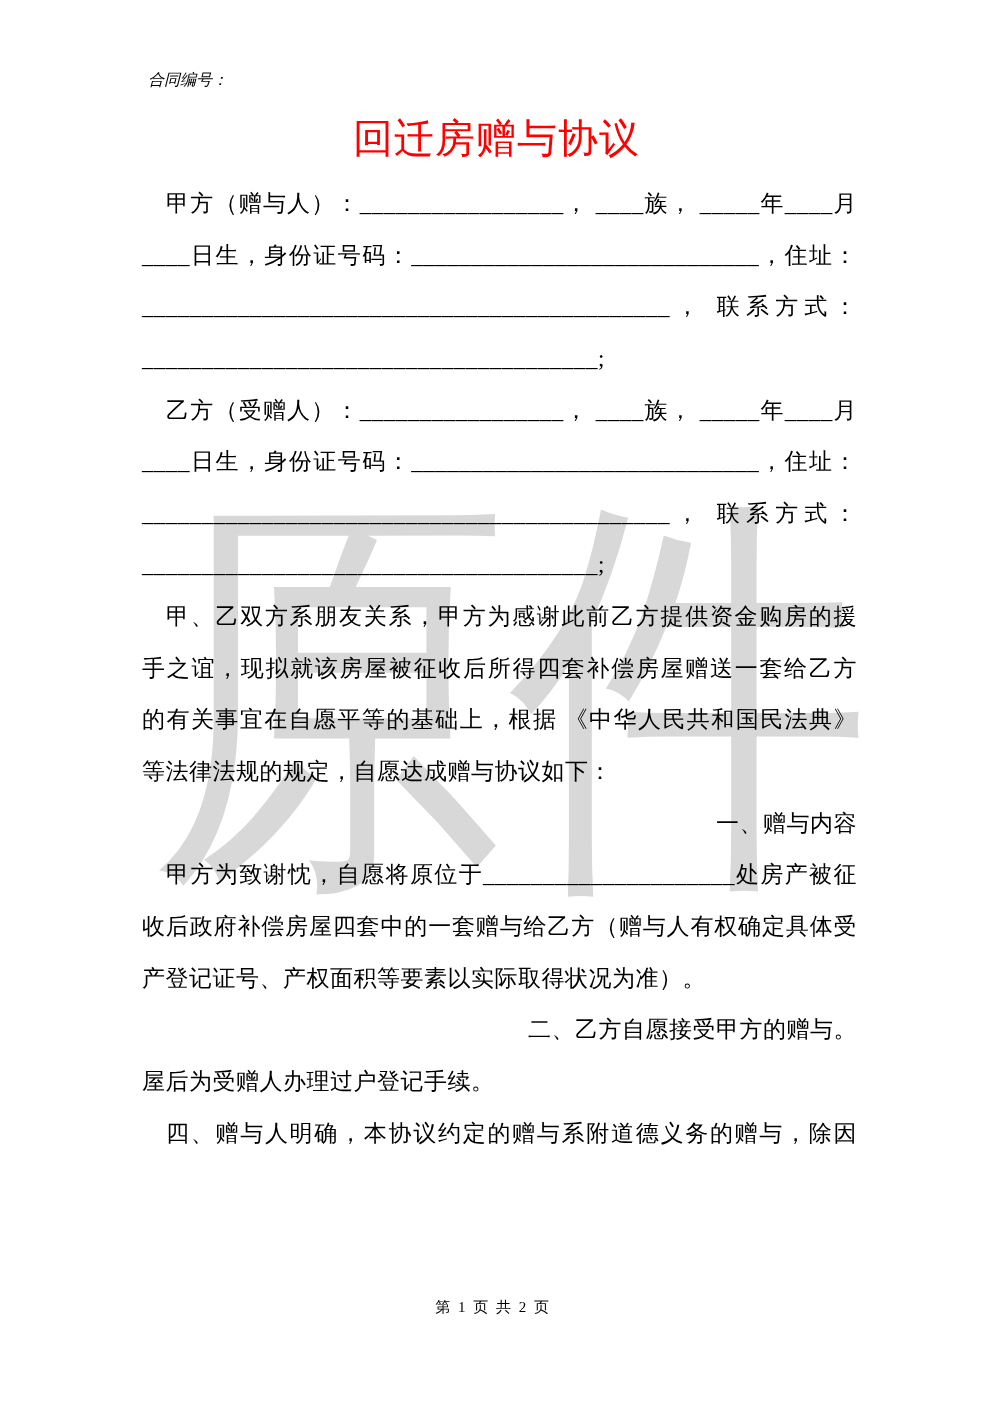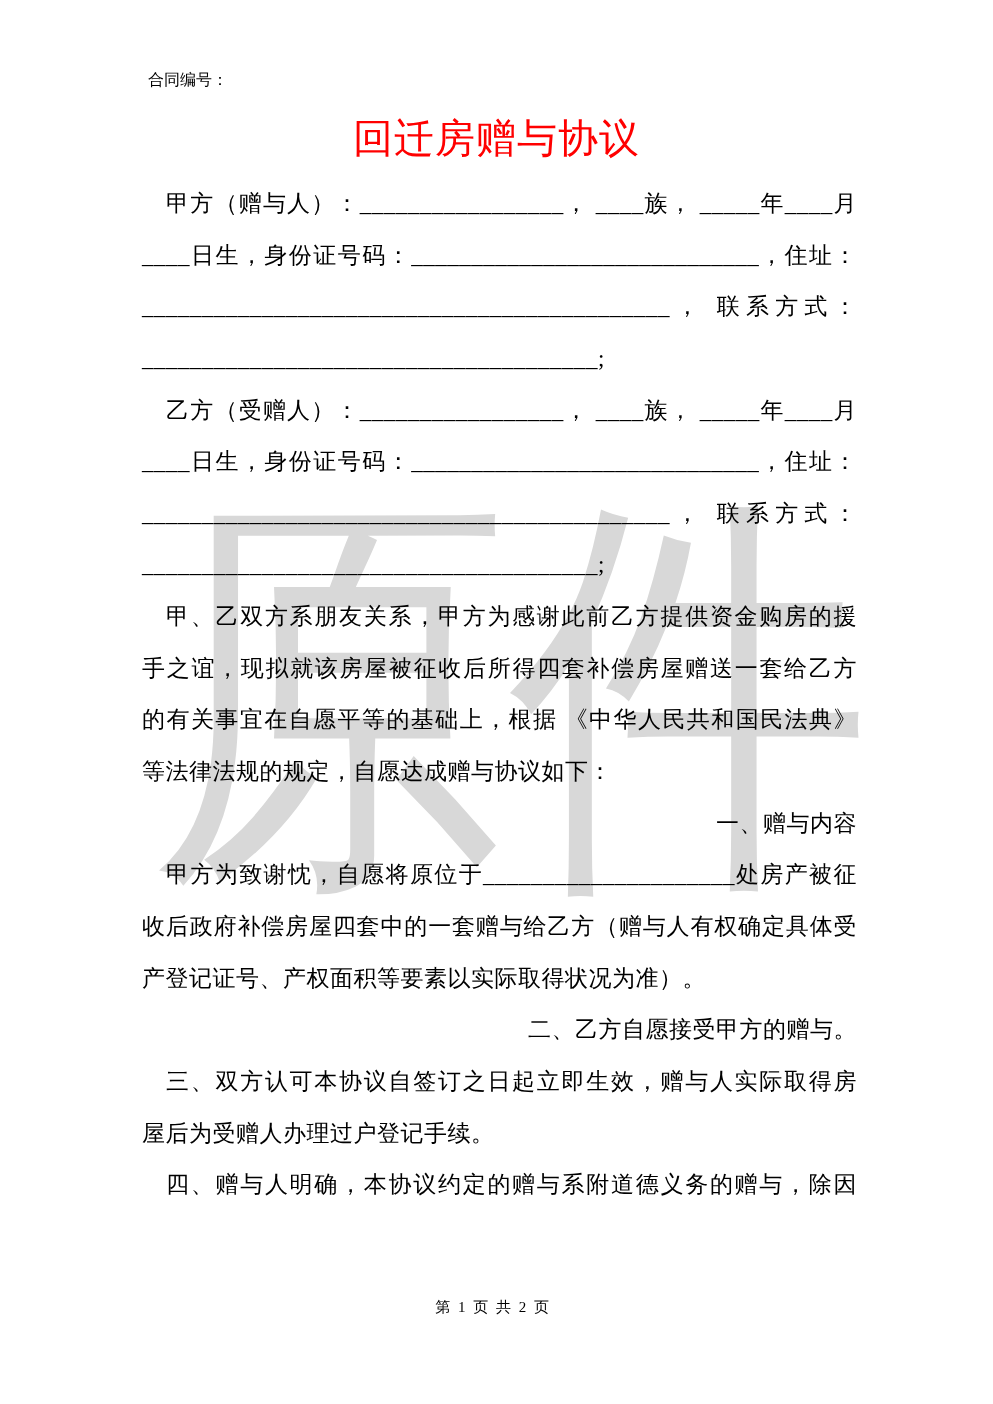--- a/index.html
+++ b/index.html
@@ -44,20 +44,21 @@
     inset: 0;
     z-index: 1;
   }
   .contract-no {
     position: absolute;
     left: 148px;
     top: 70px;
     font-size: 16px;
     line-height: 20px;
     color: var(--color-text);
+    font-style: italic;
   }
   .title {
     position: absolute;
     left: 0;
     top: 116px;
     width: 993px;
     text-align: center;
     font-size: 40px;
     line-height: 46px;
     font-weight: normal;
@@ -124,21 +125,20 @@
         <div class="line">______________________________________;</div>
         <div class="line indent j">甲、乙双方系朋友关系，甲方为感谢此前乙方提供资金购房的援</div>
         <div class="line j">手之谊，现拟就该房屋被征收后所得四套补偿房屋赠送一套给乙方</div>
         <div class="line j">的有关事宜在自愿平等的基础上，根据 《中华人民共和国民法典》</div>
         <div class="line">等法律法规的规定，自愿达成赠与协议如下：</div>
         <div class="line indent">一、赠与内容</div>
         <div class="line indent j">甲方为致谢忱，自愿将原位于_____________________处房产被征</div>
         <div class="line j">收后政府补偿房屋四套中的一套赠与给乙方（赠与人有权确定具体受</div>
         <div class="line">产登记证号、产权面积等要素以实际取得状况为准）。</div>
         <div class="line indent">二、乙方自愿接受甲方的赠与。</div>
-        <div class="line indent j">三、双方认可本协议自签订之日起立即生效，赠与人实际取得房</div>
         <div class="line">屋后为受赠人办理过户登记手续。</div>
         <div class="line indent j">四、赠与人明确，本协议约定的赠与系附道德义务的赠与，除因</div>
       </div>
 
     <div class="footer">第 1 页 共 2 页</div>
 
   </div>
 </div>
 
 </body></html>

